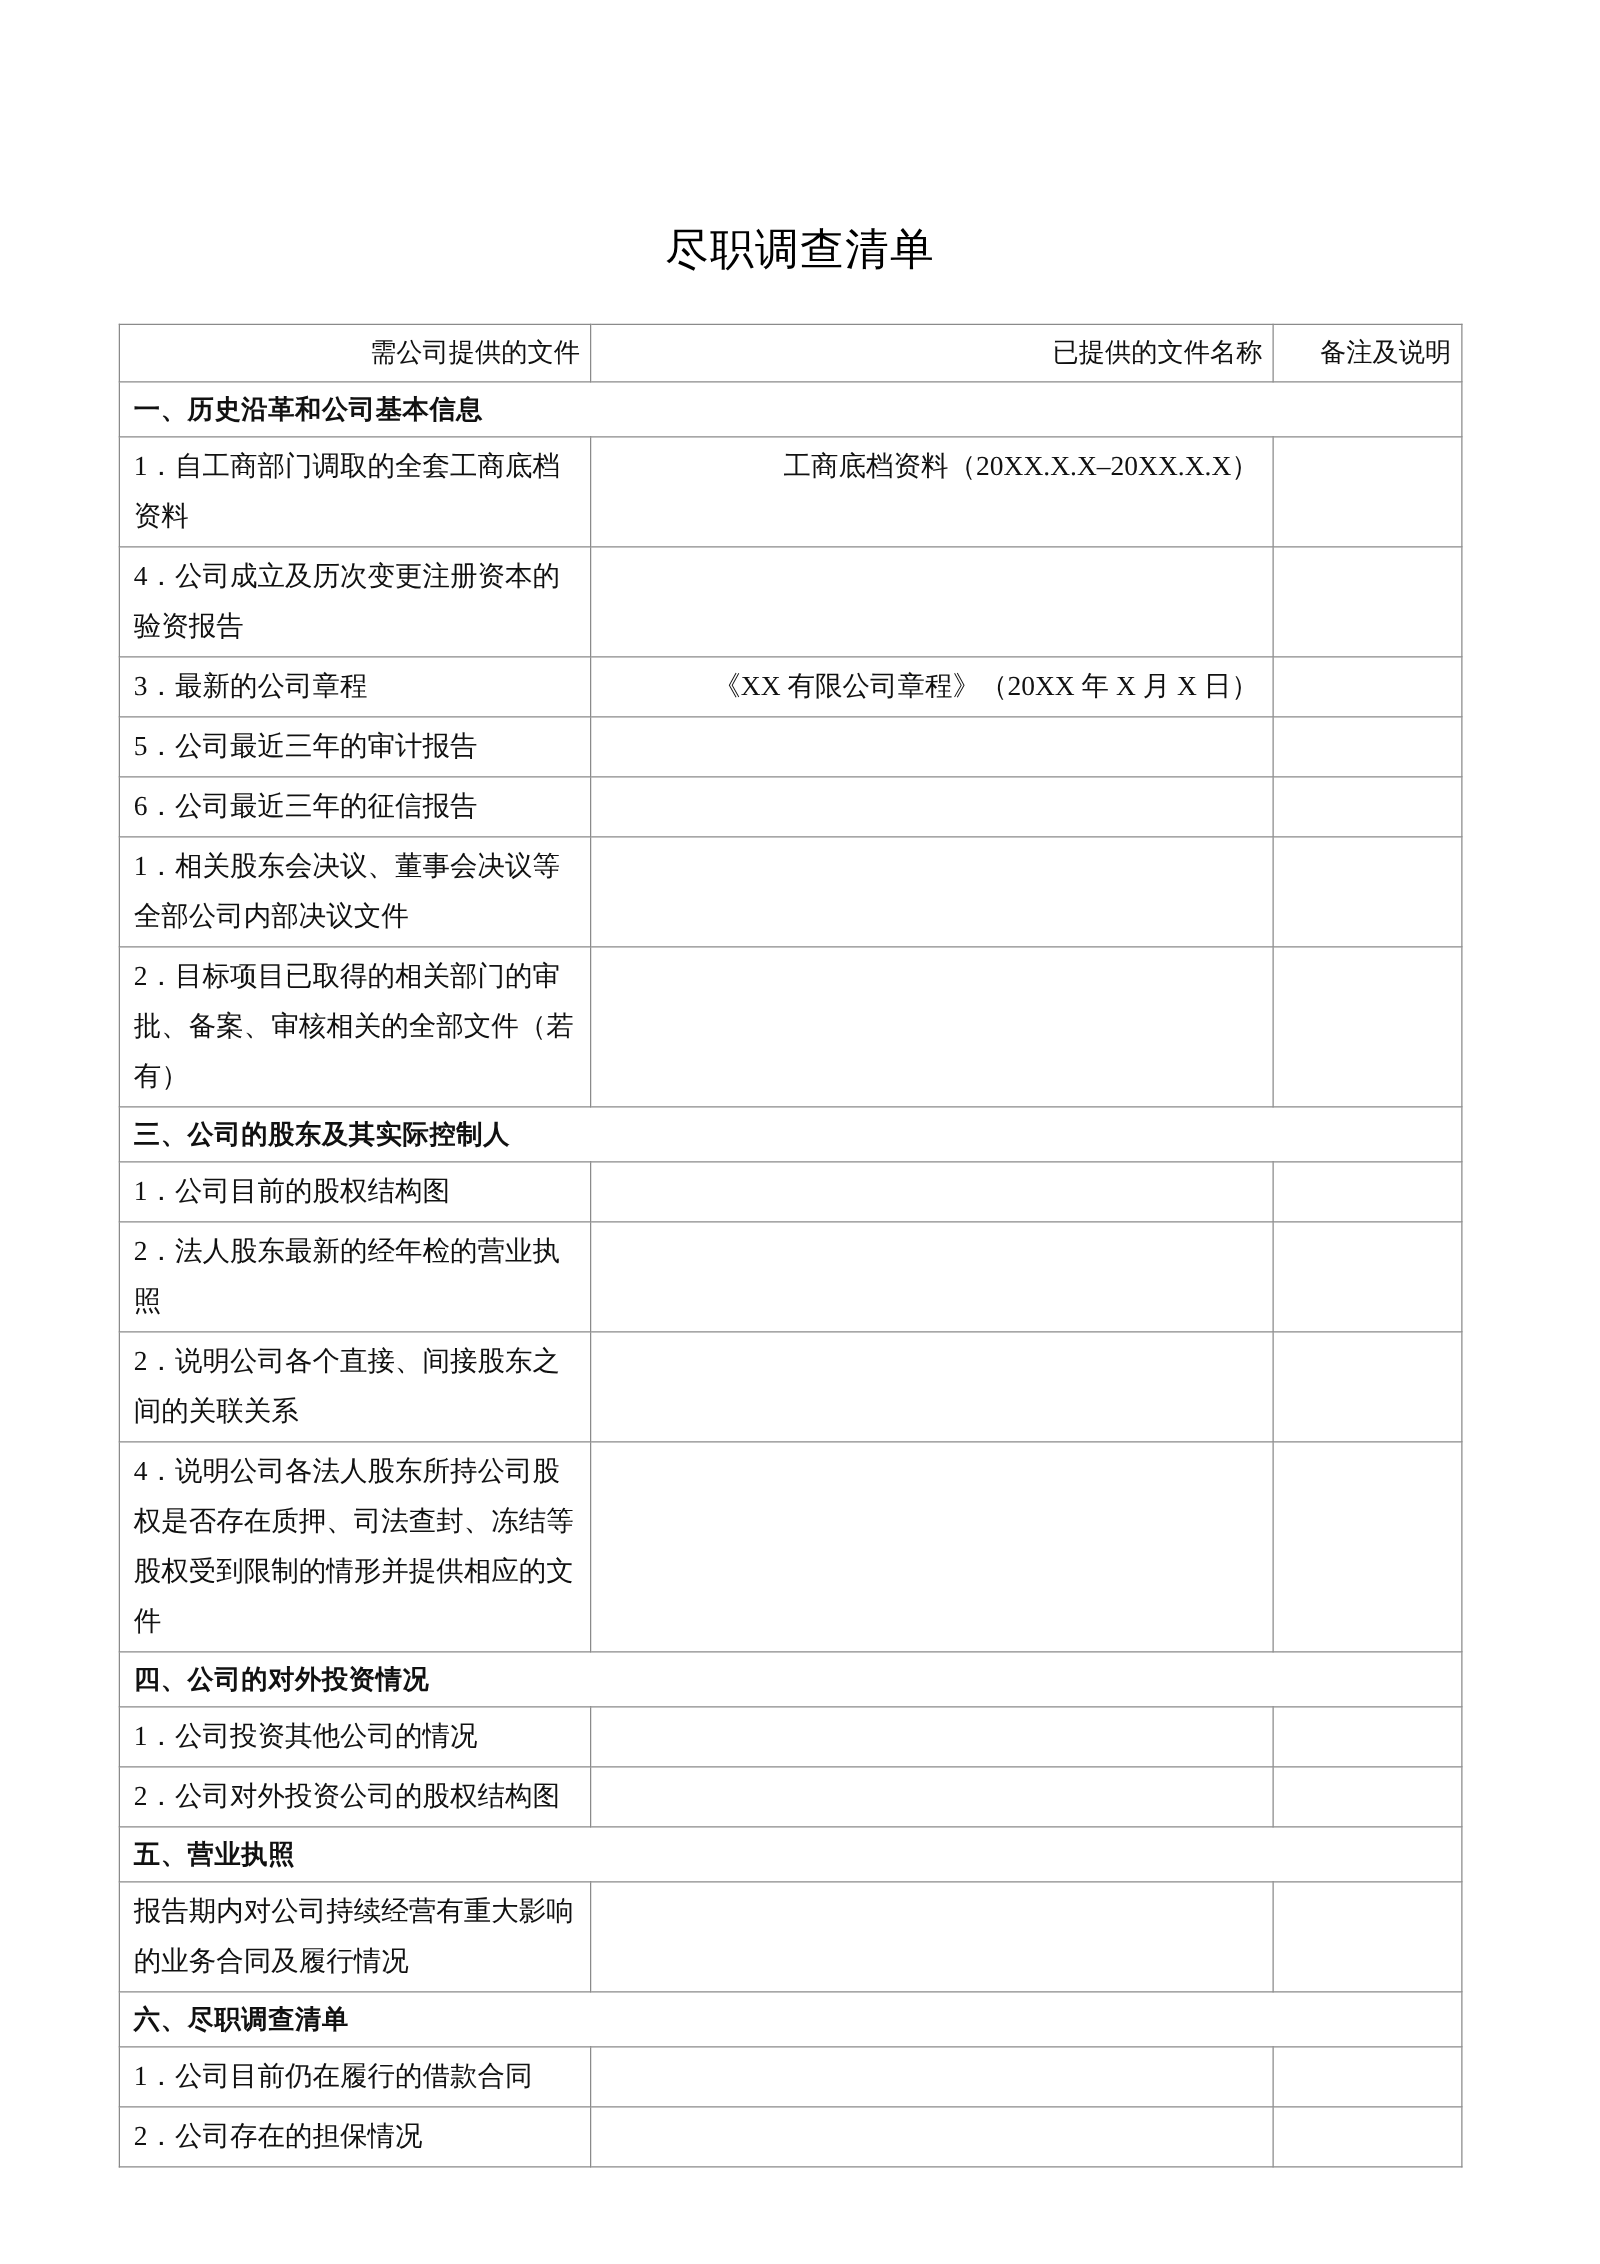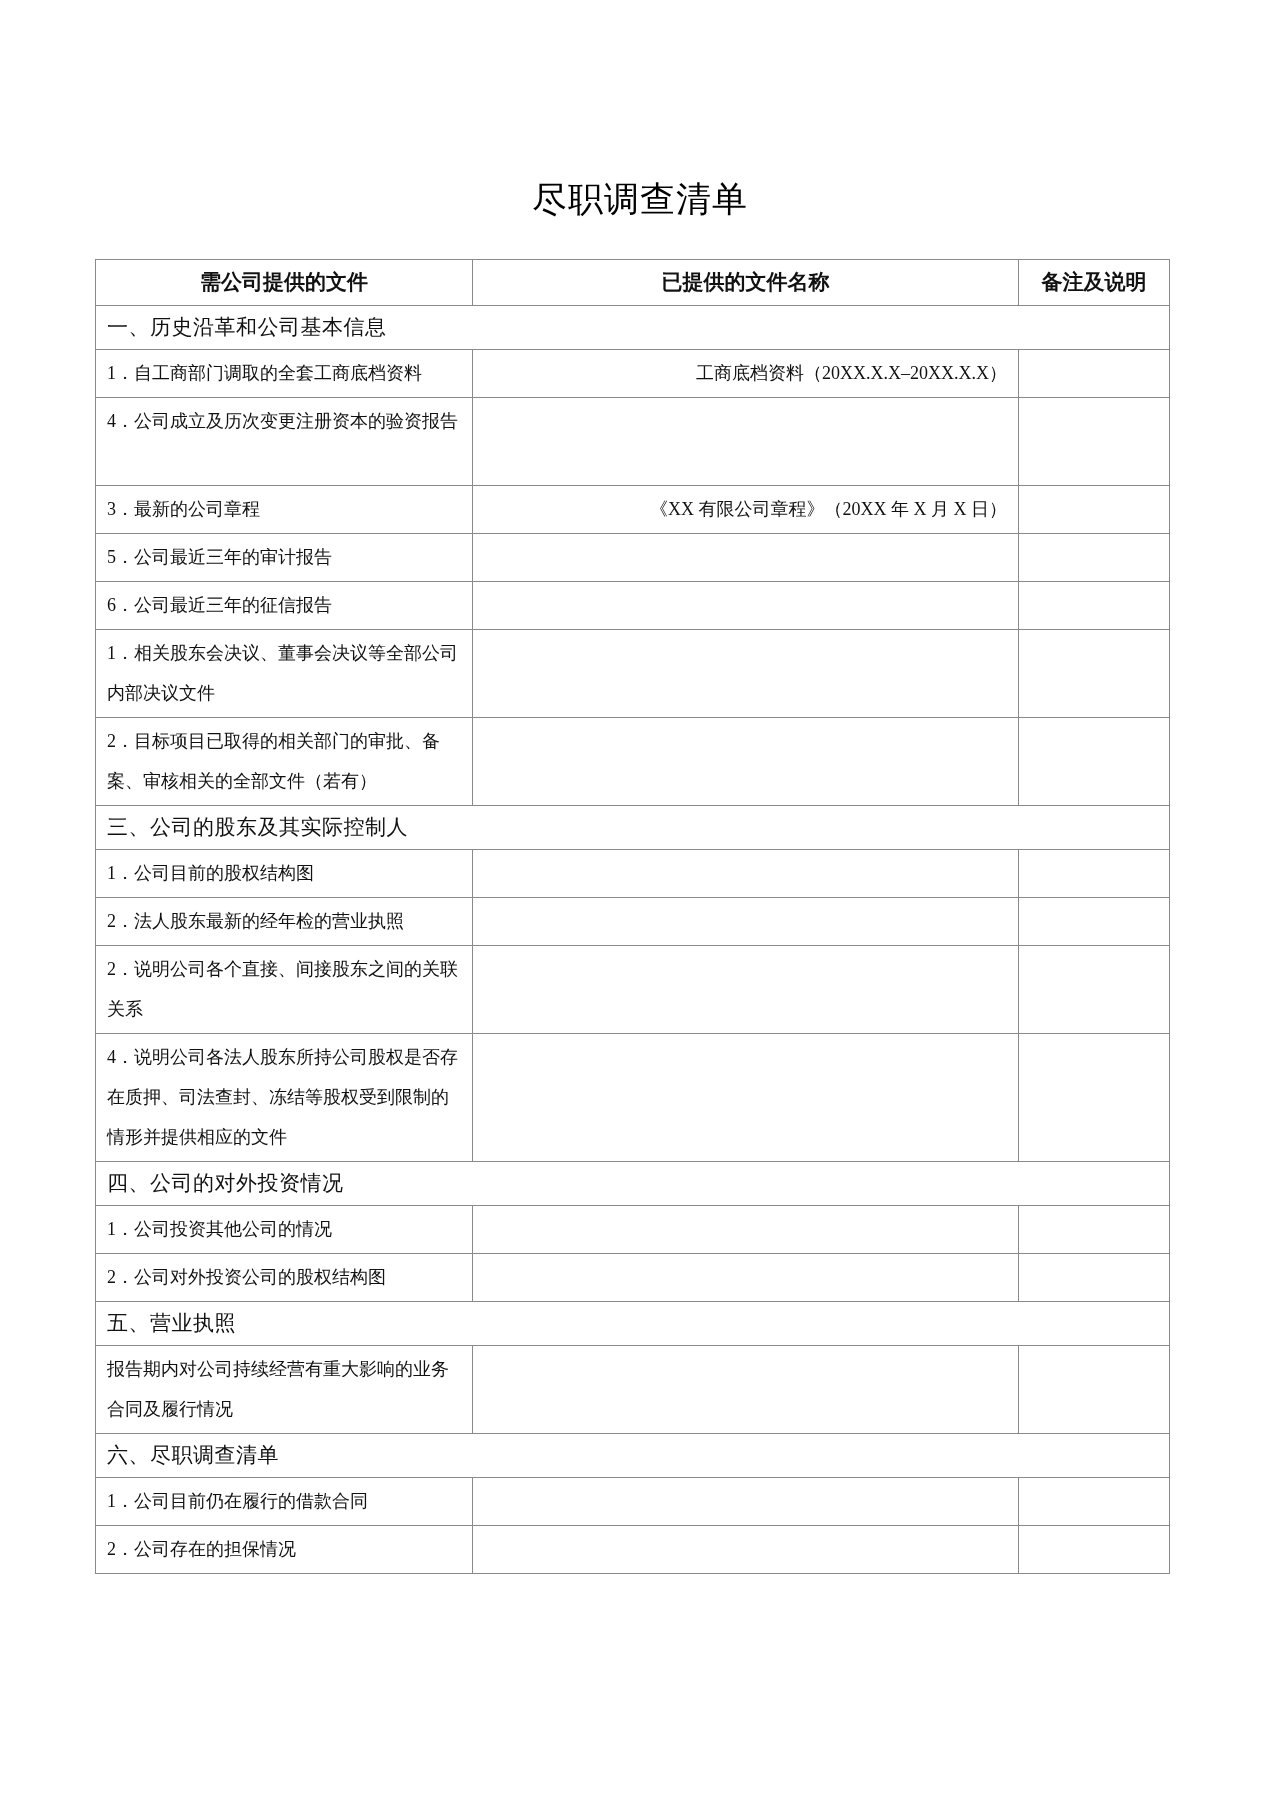--- a/index.html
+++ b/index.html
@@ -49,44 +49,44 @@
     border: 1px solid #8a8a8a;
   }
   table.dd-table col.c1 { width: 377px; }
   table.dd-table col.c2 { width: 546px; }
   table.dd-table col.c3 { width: 151px; }
 
   table.dd-table td {
     border: 1px solid #8a8a8a;
     padding: 0;
     vertical-align: top;
-    font-size: 18px;
+    font-size: 22px;
     line-height: 40px;
     color: #111111;
   }
   .cell-pad {
     padding: 8px 11px 9px 11px;
     min-height: 24px;
   }
   .cell-pad.empty { min-height: 24px; }
 
   
   tr.header-row td {
-    text-align: center;
-    font-weight: 700;
+    text-align: right;
+    font-weight: 400;
     font-size: 21px;
   }
   tr.header-row .cell-pad {
     padding: 6px 8px 7px 8px;
     line-height: 32px;
   }
 
   
   tr.section-row td {
-    font-weight: 400;
+    font-weight: 700;
     font-size: 21px;
     letter-spacing: 0.5px;
   }
   tr.section-row .cell-pad {
     padding: 5px 11px 6px 11px;
     line-height: 32px;
   }
 
   
   tr.item-row .cell-pad {

